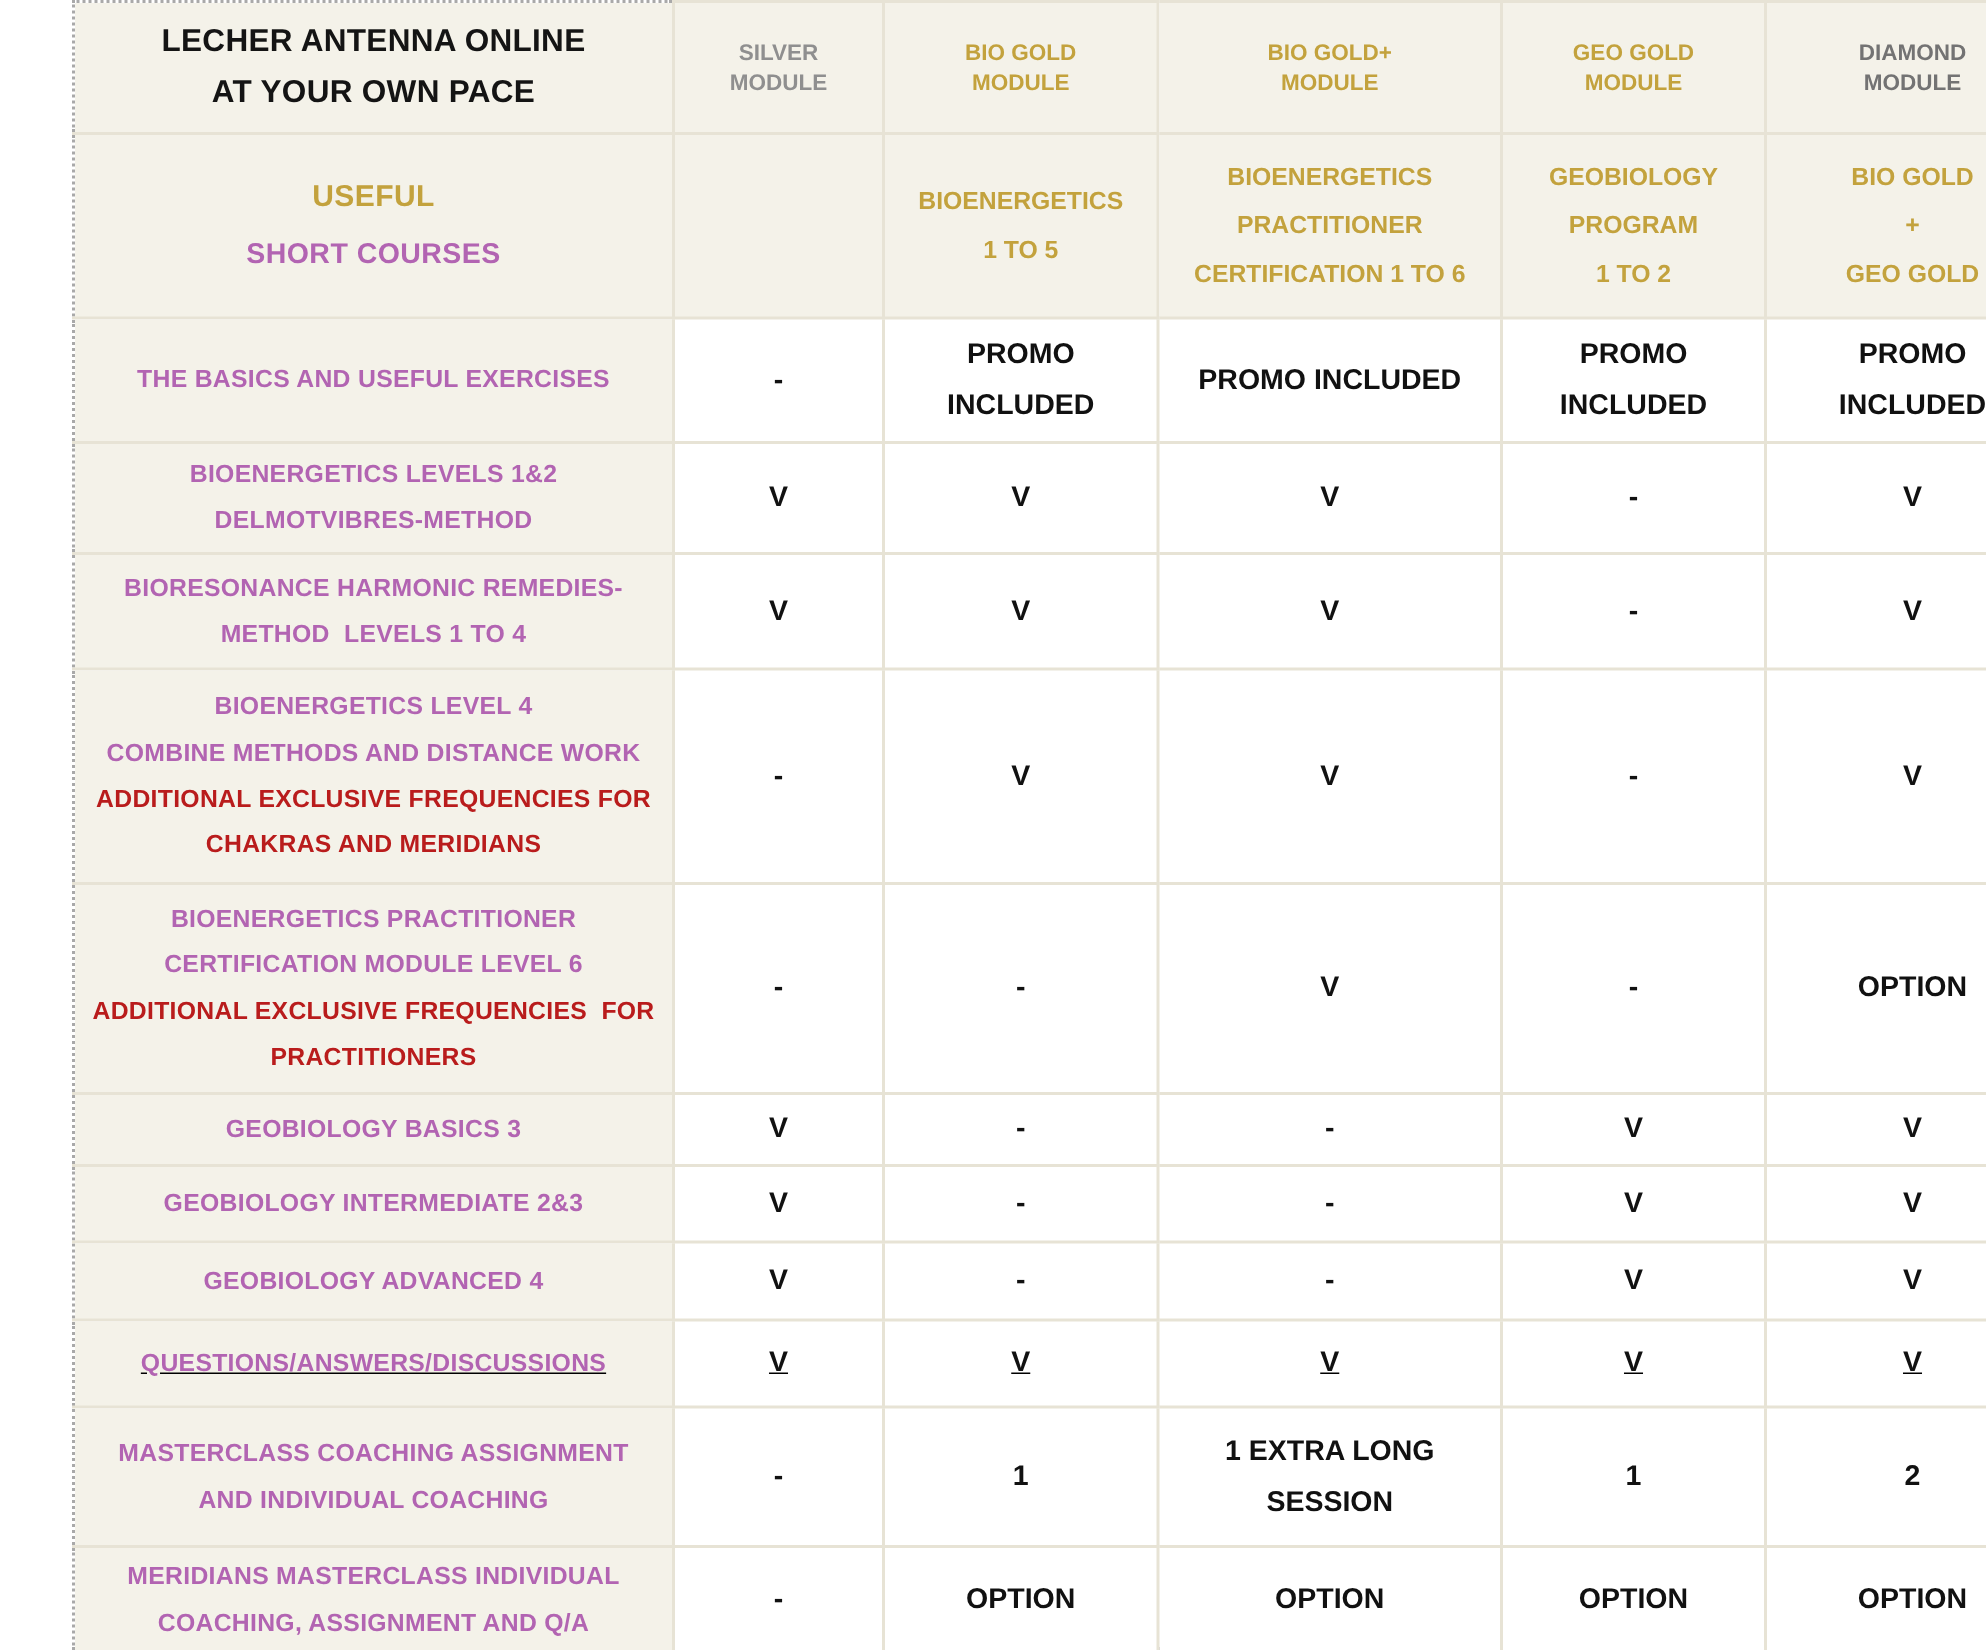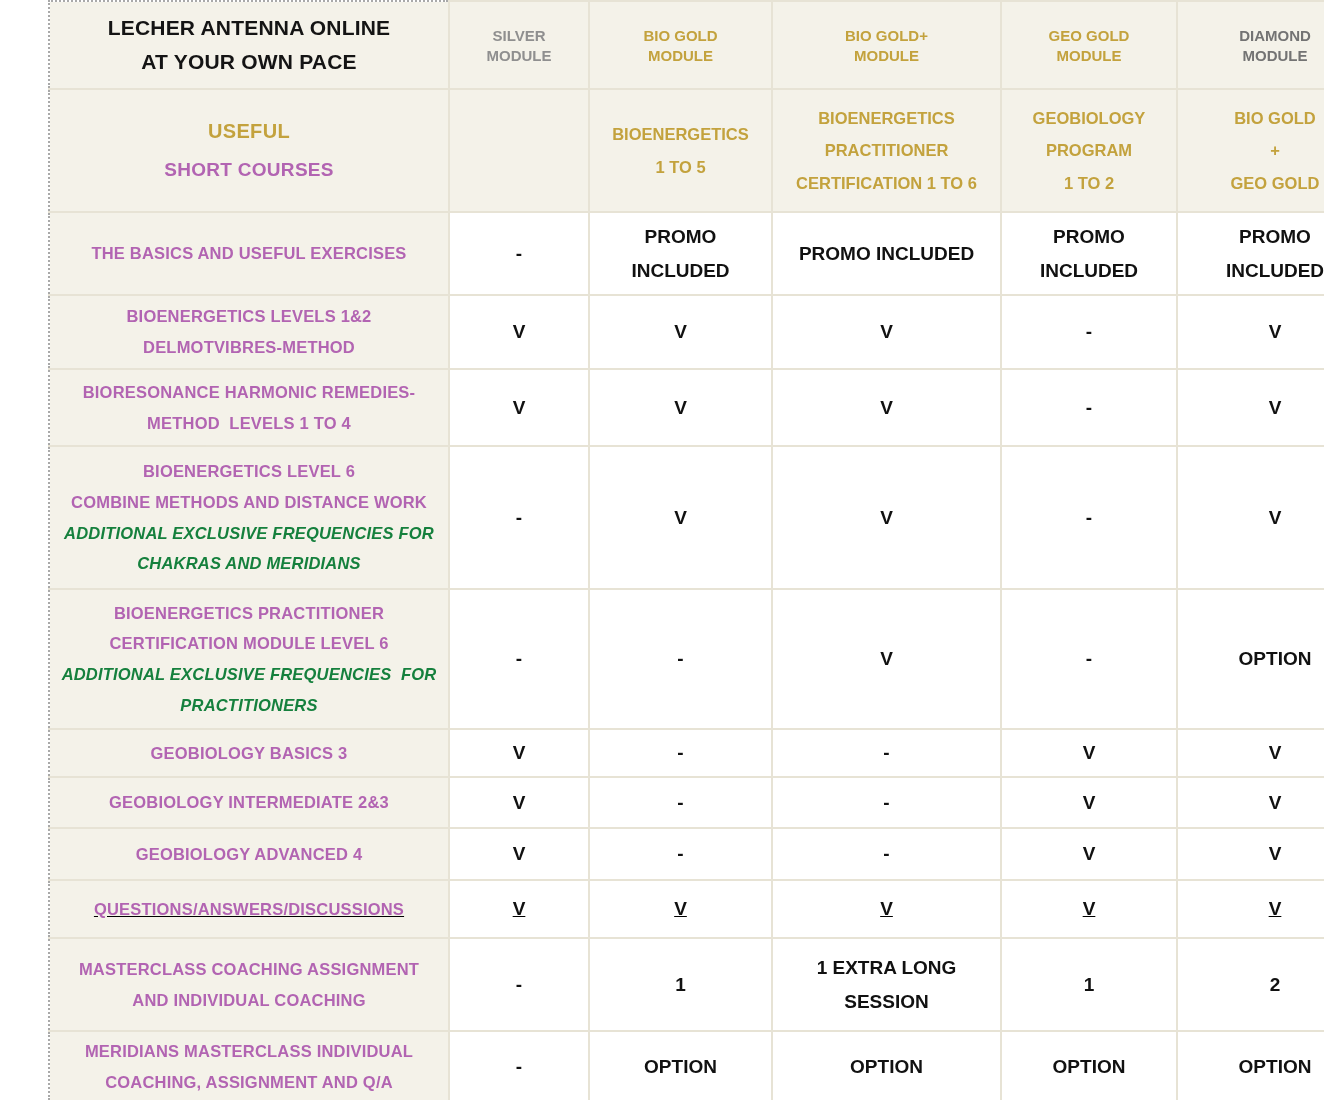--- a/index.html
+++ b/index.html
@@ -21,21 +21,21 @@
   td.cream{background:#f4f2e9;}
   td.val{background:#ffffff;}
   
   td.edge-left{border-left:2px dotted #a9a9a9;}
   td.edge-top{border-top:2px dotted #a9a9a9;}
   
   .title{font-size:21px;font-weight:bold;color:#141414;line-height:1.6;letter-spacing:.2px;}
   .col-head{font-size:15px;font-weight:bold;line-height:1.0;}
   .col-head .ln{margin:5px 0;}
   .gold{color:#c3a23d;} .silver{color:#8f8f8f;} .diamond{color:#737373;}
-  .purple{color:#b264b2;} .blue{color:#15803d;font-style:italic;}
+  .purple{color:#b264b2;} .blue{color:#b91c1c;}
   .modules-ttl{font-size:20px;font-weight:bold;color:#c3a23d;margin-bottom:16px;letter-spacing:.3px;}
   .modules-sub{font-size:19px;font-weight:bold;color:#b264b2;letter-spacing:.3px;}
   .desc{font-size:16.5px;font-weight:bold;color:#c3a23d;line-height:1.95;white-space:pre-wrap;}
   .lbl{font-size:16.5px;font-weight:bold;line-height:1.85;white-space:pre-wrap;letter-spacing:.2px;}
   td.val{font-size:19px;font-weight:bold;color:#111111;white-space:pre-wrap;line-height:1.75;}
 </style>
 </head>
 <body>
 
 <div class="wrap">
@@ -129,21 +129,21 @@
     </td>
     <td class="val">V</td>
     <td class="val">V</td>
     <td class="val">V</td>
     <td class="val">-</td>
     <td class="val">V</td>
   </tr>
 
   <tr class="r3">
     <td class="cream edge-left">
-      <div class="lbl purple">BIOENERGETICS LEVEL 6
+      <div class="lbl purple">BIOENERGETICS LEVEL 4
 COMBINE METHODS AND DISTANCE WORK</div>
       <div class="lbl blue">ADDITIONAL EXCLUSIVE FREQUENCIES FOR
 CHAKRAS AND MERIDIANS</div>
     </td>
     <td class="val">-</td>
     <td class="val">V</td>
     <td class="val">V</td>
     <td class="val">-</td>
     <td class="val">V</td>
   </tr>

